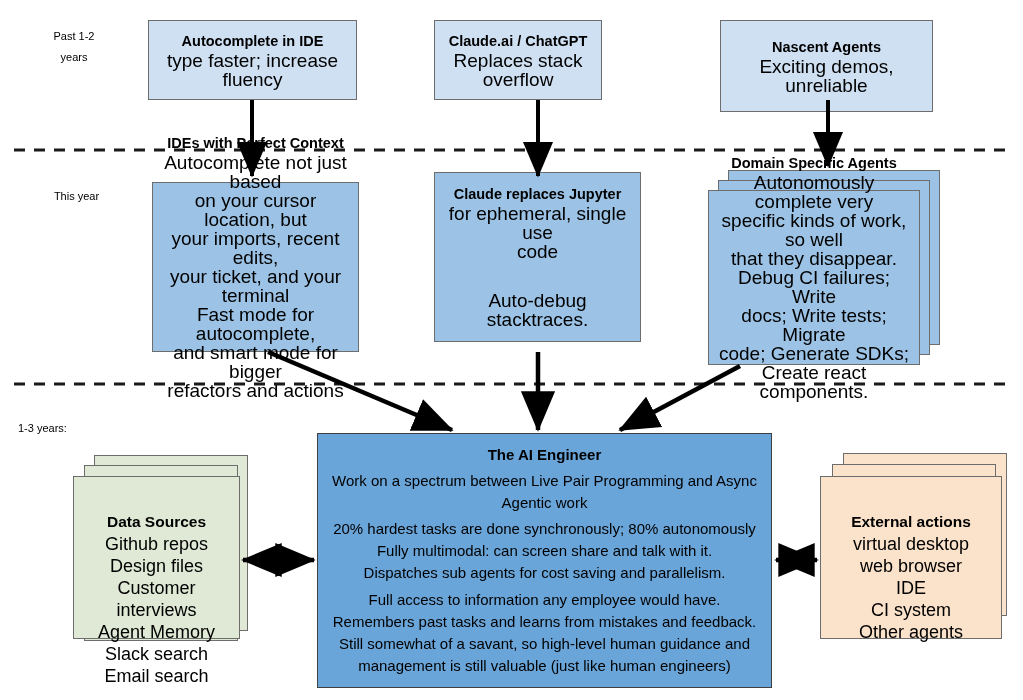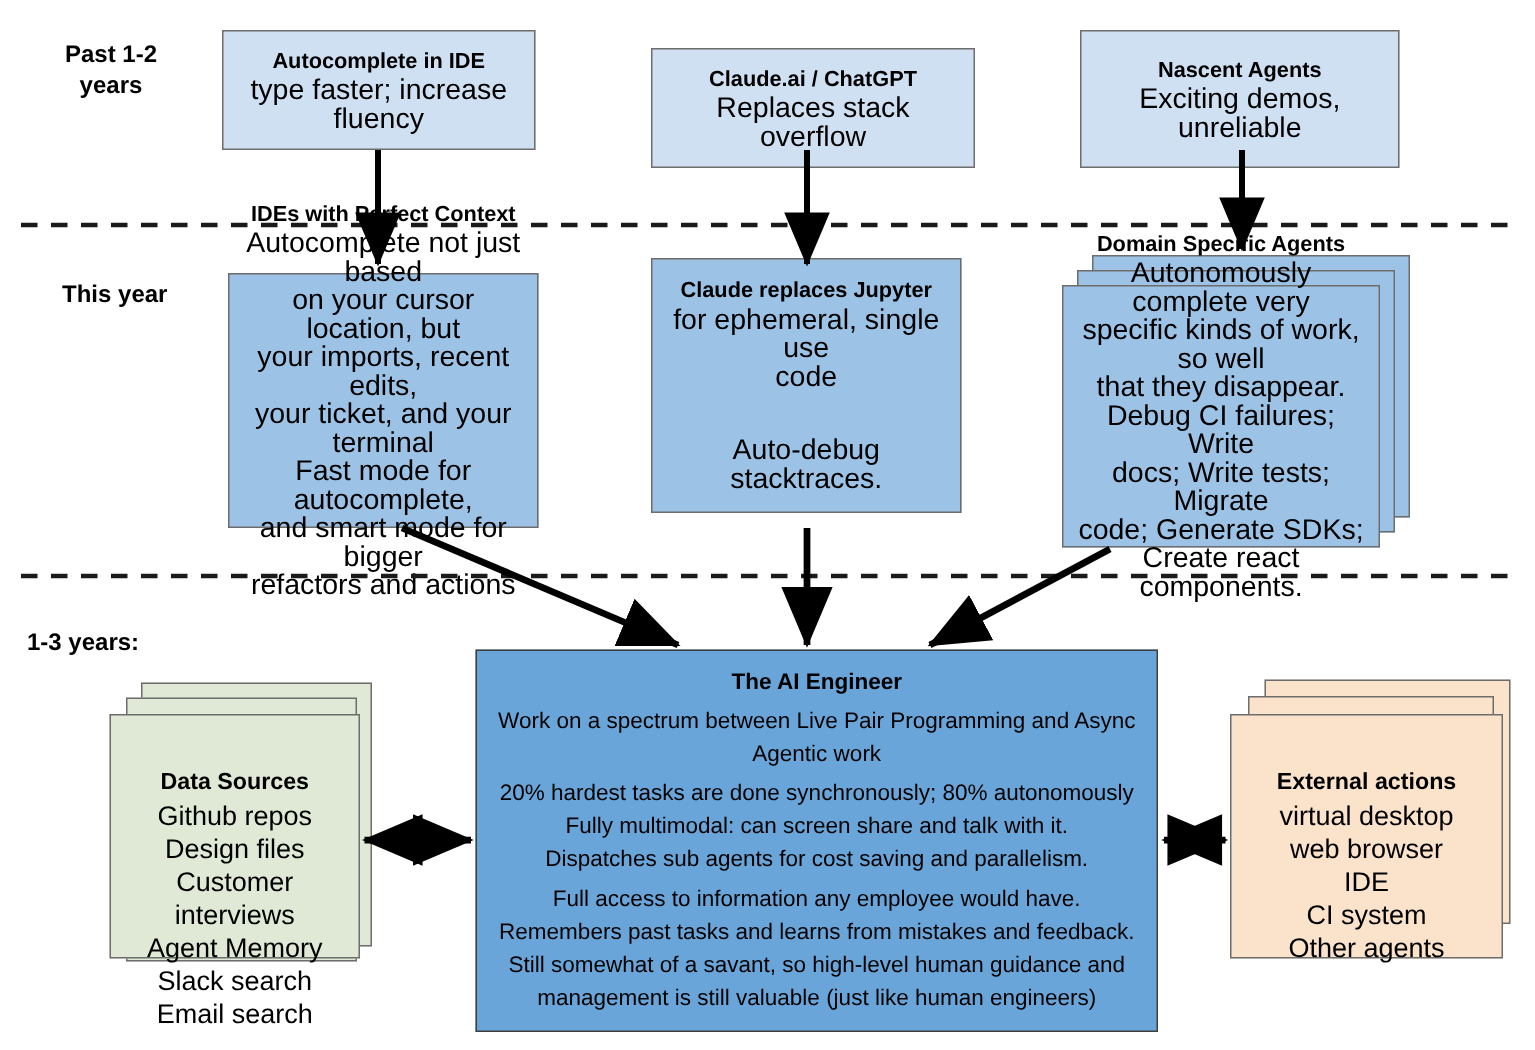--- a/index.html
+++ b/index.html
@@ -6,21 +6,21 @@
   body{
     width:1023px;height:700px;position:relative;overflow:hidden;
     font-family:"Liberation Sans","DejaVu Sans",sans-serif;
     color:#000000;
   }
   #canvas{position:absolute;left:0;top:0;width:1023px;height:700px;}
 
   svg.layer{position:absolute;left:0;top:0;width:1023px;height:700px;pointer-events:none;}
 
   .row-label{
-    position:absolute;font-weight:bold;font-size:16px;line-height:21px;
+    position:absolute;font-weight:normal;font-size:11px;line-height:21px;
     text-align:center;white-space:pre-line;
   }
 
   .nodebox{
     position:absolute;box-sizing:border-box;
     border:1px solid #6d6d6d;
     display:flex;flex-direction:column;align-items:center;justify-content:center;
     text-align:center;padding:6px 8px;
   }
   .nodebox .ttl{font-weight:bold;font-size:14.5px;line-height:19px;margin:0;}
@@ -62,21 +62,21 @@
 
   <div class="row-label" style="left:14px;top:186px;width:125px;">This year</div>
 
   <div class="row-label" style="left:18px;top:418px;width:130px;text-align:left;">1-3 years:</div>
 
   <div class="nodebox blue-light" style="left:148px;top:20px;width:209px;height:80px;">
     <div class="ttl">Autocomplete in IDE</div>
     <div class="bdy">type faster; increase fluency</div>
   </div>
 
-  <div class="nodebox blue-light" style="left:434px;top:32px;width:216px;height:80px;">
+  <div class="nodebox blue-light" style="left:434px;top:20px;width:168px;height:80px;">
     <div class="ttl">Claude.ai / ChatGPT</div>
     <div class="bdy">Replaces stack overflow</div>
   </div>
 
   <div class="nodebox blue-light" style="left:720px;top:20px;width:213px;height:92px;">
     <div class="ttl">Nascent Agents</div>
     <div class="bdy">Exciting demos, unreliable</div>
   </div>
 
   <div class="nodebox blue-mid" style="left:152px;top:182px;width:207px;height:170px;">

